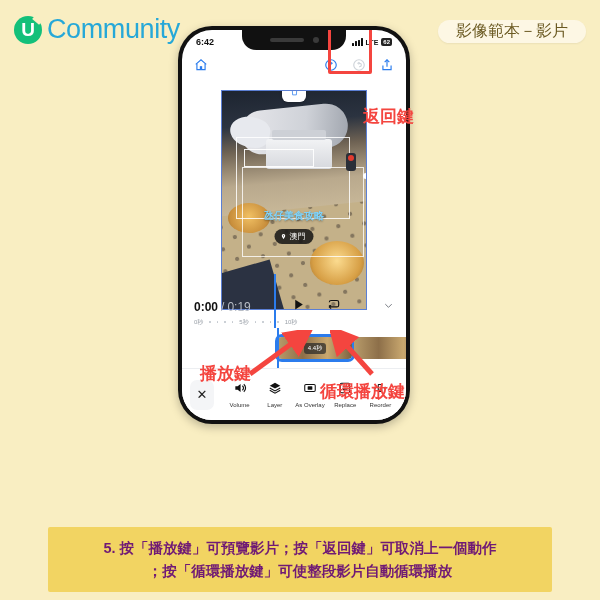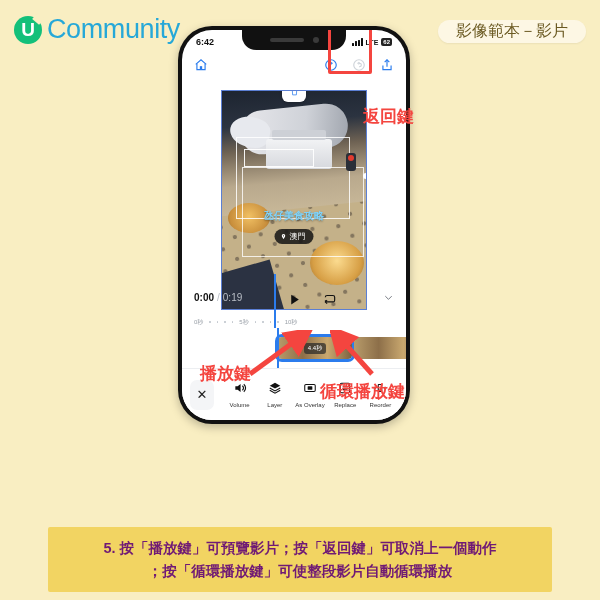--- a/index.html
+++ b/index.html
@@ -127,22 +127,22 @@
     background:rgba(20,20,20,.85);color:#fff;border-radius:9px;
     font-size:8px;padding:2px 8px 2px 6px;display:flex;align-items:flex-end;gap:3px;
     white-space:nowrap;
   }
   #handle-r{position:absolute;right:-3px;top:82px;width:6px;height:6px;background:#fff;border-radius:50%;z-index:5;}
   #record-dot{position:absolute;right:10px;top:62px;width:10px;height:18px;background:#2a2f38;border-radius:3px;z-index:4;}
   #record-dot:after{content:"";position:absolute;left:2px;top:2px;width:6px;height:6px;background:#e23b2f;border-radius:50%;}
   
   #transport{
     position:absolute;left:0;right:0;bottom:106px;height:22px;
-    display:flex;align-items:flex-start;padding:0 12px;box-sizing:border-box;
-    font-size:10px;color:#111;font-weight:bold;
+    display:flex;align-items:flex-end;padding:0 12px;box-sizing:border-box;
+    font-size:12px;color:#111;font-weight:bold;
   }
   #transport .time{color:#111;}
   #transport .slash{color:#b9bec6;margin:0 3px;font-weight:normal;}
   #transport .total{color:#b9bec6;font-weight:normal;}
   #transport .mid{flex:1;display:flex;align-items:center;justify-content:center;gap:22px;}
   
   #ruler{
     position:absolute;left:0;right:0;bottom:92px;height:12px;
     display:flex;align-items:center;padding:0 12px;box-sizing:border-box;
     font-size:6px;color:#9aa0a8;gap:6px;

